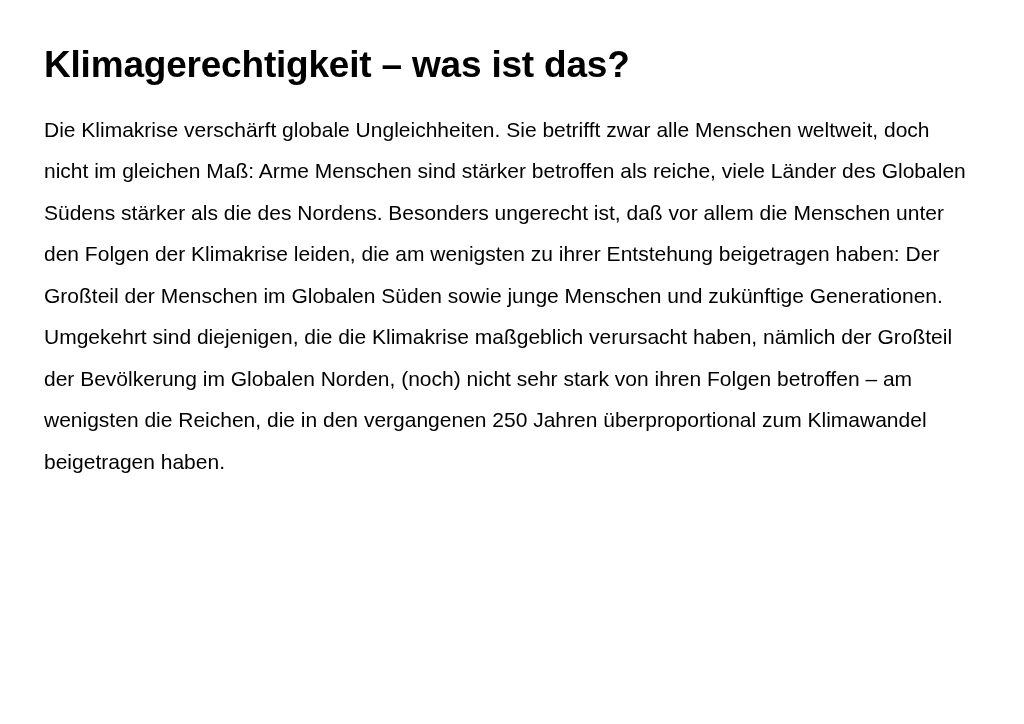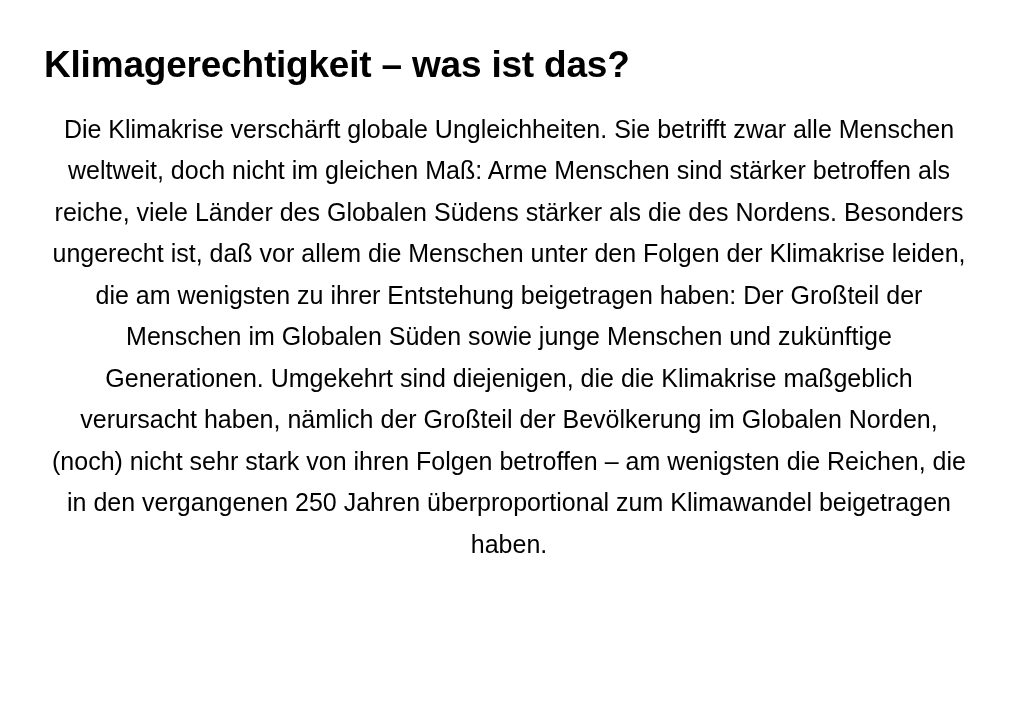--- a/index.html
+++ b/index.html
@@ -24,26 +24,26 @@
   }
   .slide-title {
     font-size: 37px;
     font-weight: bold;
     line-height: 1.15;
     letter-spacing: -0.2px;
     margin: 0 0 22px 0;
     white-space: nowrap;
   }
   .slide-body {
-    font-size: 25px;
+    font-size: 21px;
     line-height: 41.5px;
     font-weight: normal;
     margin: 0;
     max-width: 930px;
-    text-align: center;
+    text-align: left;
     white-space: pre-line;
   }
 </style>
 </head>
 <body>
 
 <div class="slide">
   <h1 class="slide-title">Klimagerechtigkeit – was ist das?</h1>
   <p class="slide-body">Die Klimakrise verschärft globale Ungleichheiten. Sie betrifft zwar alle Menschen weltweit, doch nicht im gleichen Maß: Arme Menschen sind stärker betroffen als reiche, viele Länder des Globalen Südens stärker als die des Nordens. Besonders ungerecht ist, daß vor allem die Menschen unter den Folgen der Klimakrise leiden, die am wenigsten zu ihrer Entstehung beigetragen haben: Der Großteil der Menschen im Globalen Süden sowie junge Menschen und zukünftige Generationen. Umgekehrt sind diejenigen, die die Klimakrise maßgeblich verursacht haben, nämlich der Großteil der Bevölkerung im Globalen Norden, (noch) nicht sehr stark von ihren Folgen betroffen – am wenigsten die Reichen, die in den vergangenen 250 Jahren überproportional zum Klimawandel beigetragen haben.</p>
 </div>

